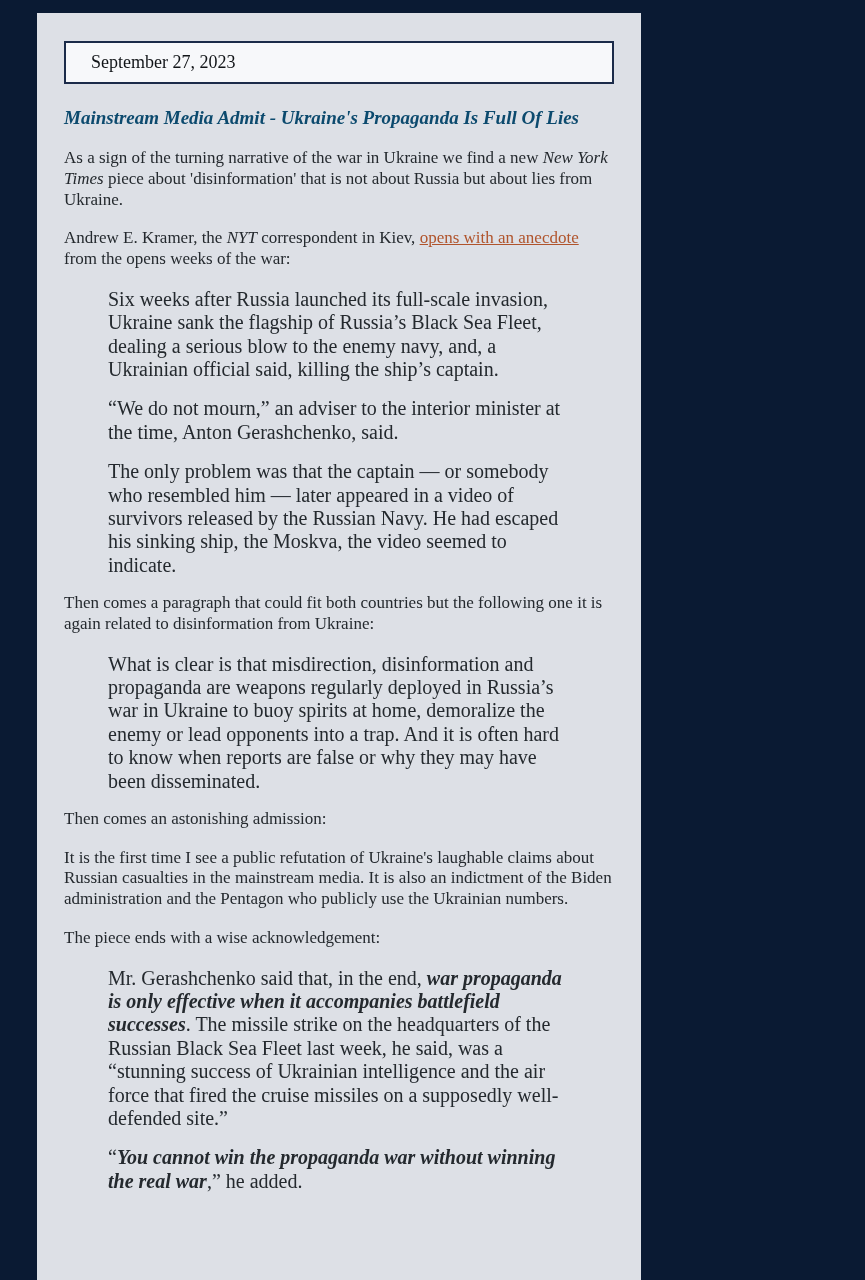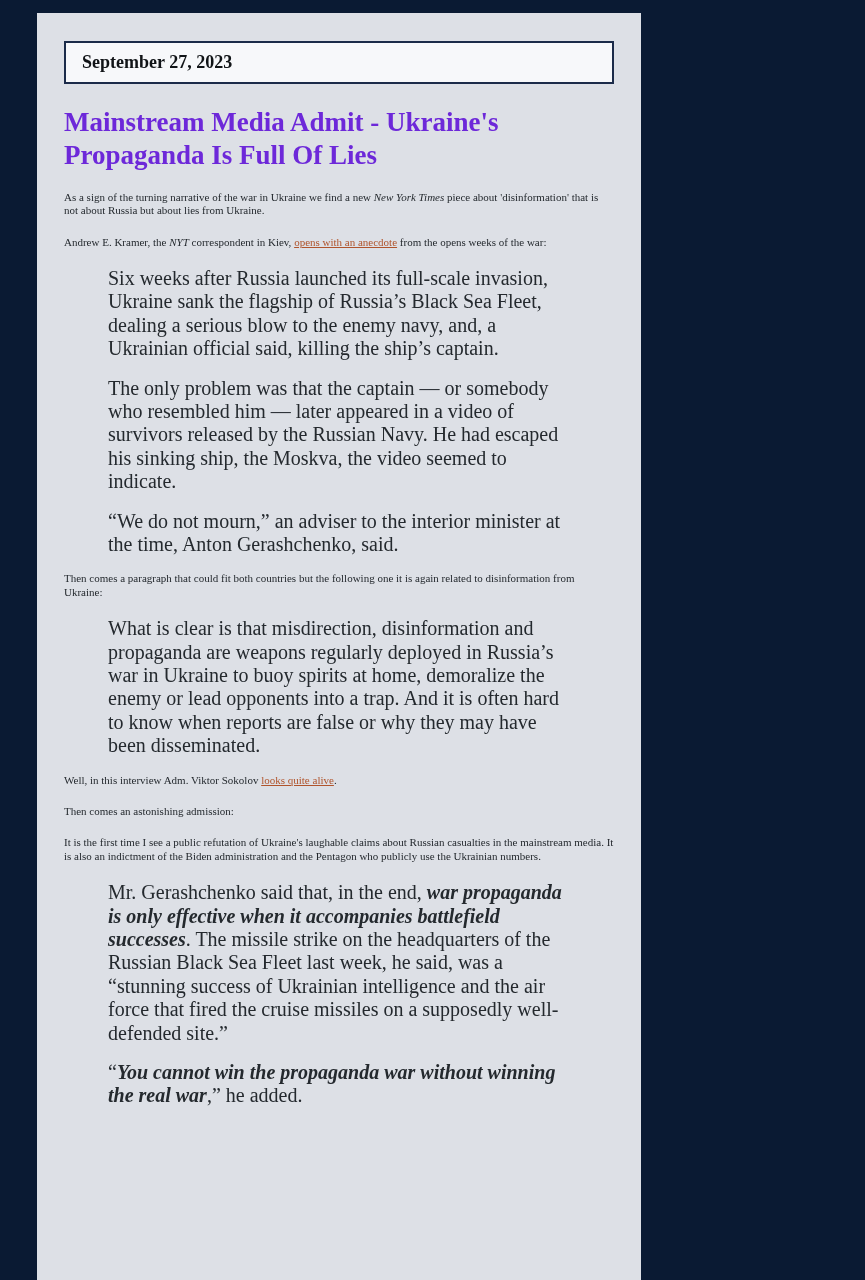--- a/index.html
+++ b/index.html
@@ -20,35 +20,36 @@
     width: 604px;
     height: 1267px;
     background: #dde0e6;
     padding: 28px 27px 20px 27px;
     color: #24292e;
     overflow: hidden;
   }
   .date-box {
     border: 2px solid #1b2b49;
     background: #f7f8fa;
-    padding: 9px 16px;
+    padding: 9px 25px;
     font-size: 18px;
-    font-weight: bold;
+    font-weight: normal;
     color: #111417;
   }
   h1.post-title {
     margin: 22px 0 19px 0;
-    font-size: 27px;
+    font-size: 19px;
     line-height: 1.22;
     font-weight: bold;
-    color: #6d28d9;
+    color: #0c4a6e;
     max-width: 540px;
+    font-style: italic;
   }
   .paragraph {
-    font-size: 11px;
+    font-size: 17px;
     line-height: 1.22;
     margin: 0 0 18px 0;
   }
   .quote {
     font-size: 20px;
     line-height: 1.17;
     margin: 0 9px 16px 44px;
     width: 466px;
   }
   .paragraph a, .quote a {
@@ -64,24 +65,24 @@
 <div class="page-frame">
   <div class="content-column">
     <div class="date-box">
       <span>September 27, 2023</span>
     </div>
     <h1 class="post-title">Mainstream Media Admit - Ukraine's Propaganda Is Full Of Lies</h1>
     <div>
         <p class="paragraph"><span>As a sign of the turning narrative of the war in Ukraine we find a new </span><em>New York Times</em><span> piece about 'disinformation' that is not about Russia but about lies from Ukraine.</span></p>
         <p class="paragraph"><span>Andrew E. Kramer, the </span><em>NYT</em><span> correspondent in Kiev, </span><a href="#">opens with an anecdote</a><span> from the opens weeks of the war:</span></p>
         <p class="quote"><span>Six weeks after Russia launched its full-scale invasion, Ukraine sank the flagship of Russia’s Black Sea Fleet, dealing a serious blow to the enemy navy, and, a Ukrainian official said, killing the ship’s captain.</span></p>
+        <p class="quote"><span>“We do not mourn,” an adviser to the interior minister at the time, Anton Gerashchenko, said.</span></p>
         <p class="quote"><span>The only problem was that the captain — or somebody who resembled him — later appeared in a video of survivors released by the Russian Navy. He had escaped his sinking ship, the Moskva, the video seemed to indicate.</span></p>
-        <p class="quote"><span>“We do not mourn,” an adviser to the interior minister at the time, Anton Gerashchenko, said.</span></p>
         <p class="paragraph"><span>Then comes a paragraph that could fit both countries but the following one it is again related to disinformation from Ukraine:</span></p>
         <p class="quote"><span>What is clear is that misdirection, disinformation and propaganda are weapons regularly deployed in Russia’s war in Ukraine to buoy spirits at home, demoralize the enemy or lead opponents into a trap. And it is often hard to know when reports are false or why they may have been disseminated.</span></p>
-        <p class="paragraph"><span>Well, in this interview Adm. Viktor Sokolov </span><a href="#">looks quite alive</a><span>.</span></p>
         <p class="paragraph"><span>Then comes an astonishing admission:</span></p>
         <p class="paragraph"><span>It is the first time I see a public refutation of Ukraine's laughable claims about Russian casualties in the mainstream media. It is also an indictment of the Biden administration and the Pentagon who publicly use the Ukrainian numbers.</span></p>
+        <p class="paragraph"><span>The piece ends with a wise acknowledgement:</span></p>
         <p class="quote"><span>Mr. Gerashchenko said that, in the end, </span><strong>war propaganda is only effective when it accompanies battlefield successes</strong><span>. The missile strike on the headquarters of the Russian Black Sea Fleet last week, he said, was a “stunning success of Ukrainian intelligence and the air force that fired the cruise missiles on a supposedly well-defended site.”</span></p>
         <p class="quote"><span>“</span><strong>You cannot win the propaganda war without winning the real war</strong><span>,” he added.</span></p>
       </div>
   </div>
 </div>
 
 </body></html>

